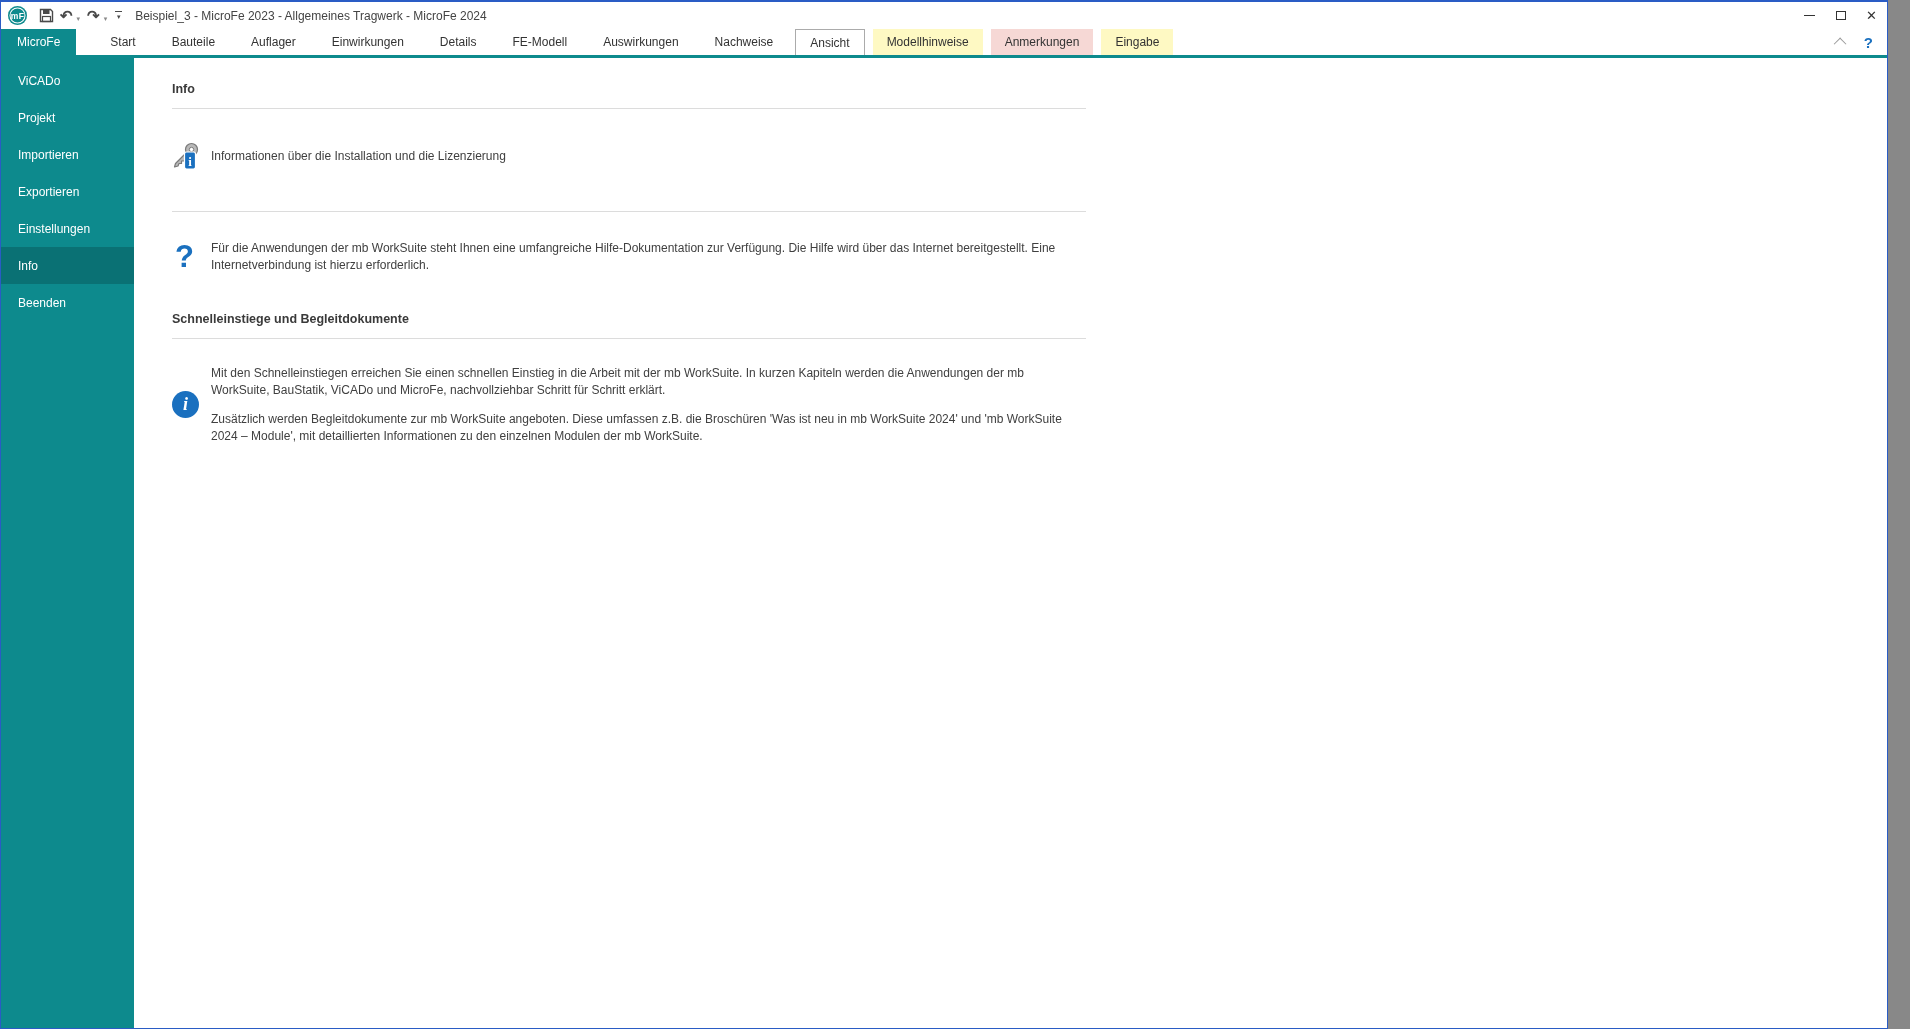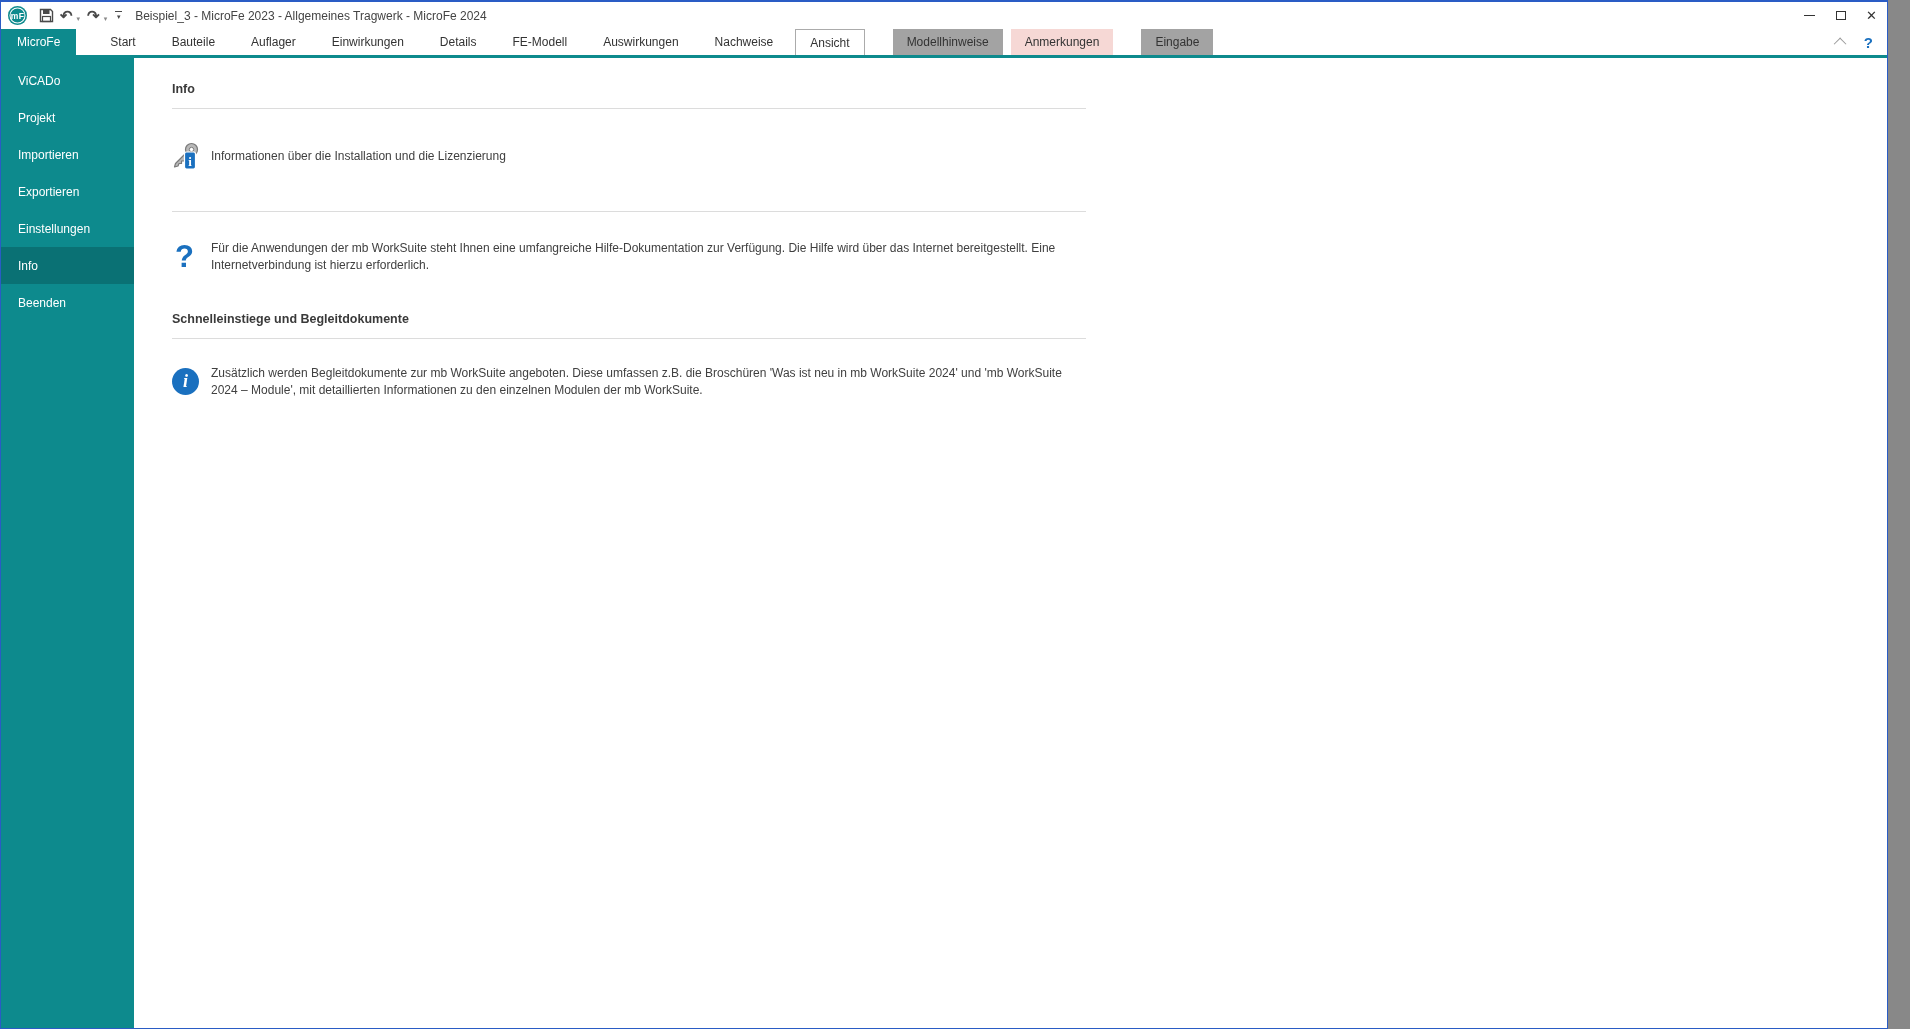--- a/index.html
+++ b/index.html
@@ -32,21 +32,21 @@
   .max-glyph { width:10px; height:9px; border:1px solid #333; display:block; }
   .min-glyph { width:11px; height:0; border-top:1.5px solid #333; display:block; }
   .close-glyph { font-size:13px; color:#333; }
 
   
   .tabrow { height:26px; flex:none; display:flex; align-items:stretch; background:#fff; font-size:12px; color:#333;gap:8px; }
   .tab { display:flex; align-items:center; padding:0 14px; white-space:nowrap; }
   .tab-app { background:#0d8a8d; color:#fff; padding:0 16px; }
   .tab-first { margin-left:12px; }
   .tab-selected { background:#fff; border:1px solid #ababab; border-bottom:none; }
-  .tab-green { background:#a3a3a3;margin-left:20px; }
+  .tab-green { background:#fef9c3; }
   .tab-red { background:#f6d8d5; }
   .ribbon-right { margin-left:auto; display:flex; align-items:center; padding-right:14px; }
   .chevron-up { width:9px; height:9px; border-left:1.5px solid #9a9a9a; border-top:1.5px solid #9a9a9a;
     transform:rotate(45deg) translateY(2px); margin-right:18px; }
   .help-q { color:#1a70bf; font-weight:bold; font-size:15px; }
 
   .teal-line { height:3px; flex:none; background:#0d8a8d; }
 
   
   .main { flex:1; display:flex; min-height:0; }
@@ -180,20 +180,21 @@
       </div>
 
       <div class="section sec-3">
         <h2 class="section-heading">Schnelleinstiege und Begleitdokumente</h2>
         <div class="rule"></div>
         <div class="row row-3">
           <div class="icon-col">
             <span class="info-circle">i</span>
           </div>
           <div class="row-text">
+            <p>Mit den Schnelleinstiegen erreichen Sie einen schnellen Einstieg in die Arbeit mit der mb WorkSuite. In kurzen Kapiteln werden die Anwendungen der mb WorkSuite, BauStatik, ViCADo und MicroFe, nachvollziehbar Schritt für Schritt erklärt.</p>
             <p>Zusätzlich werden Begleitdokumente zur mb WorkSuite angeboten. Diese umfassen z.B. die Broschüren 'Was ist neu in mb WorkSuite 2024' und 'mb WorkSuite 2024 – Module', mit detaillierten Informationen zu den einzelnen Modulen der mb WorkSuite.</p>
           </div>
         </div>
       </div>
 
     </div>
   </div>
 </div>
 
 </body></html>

